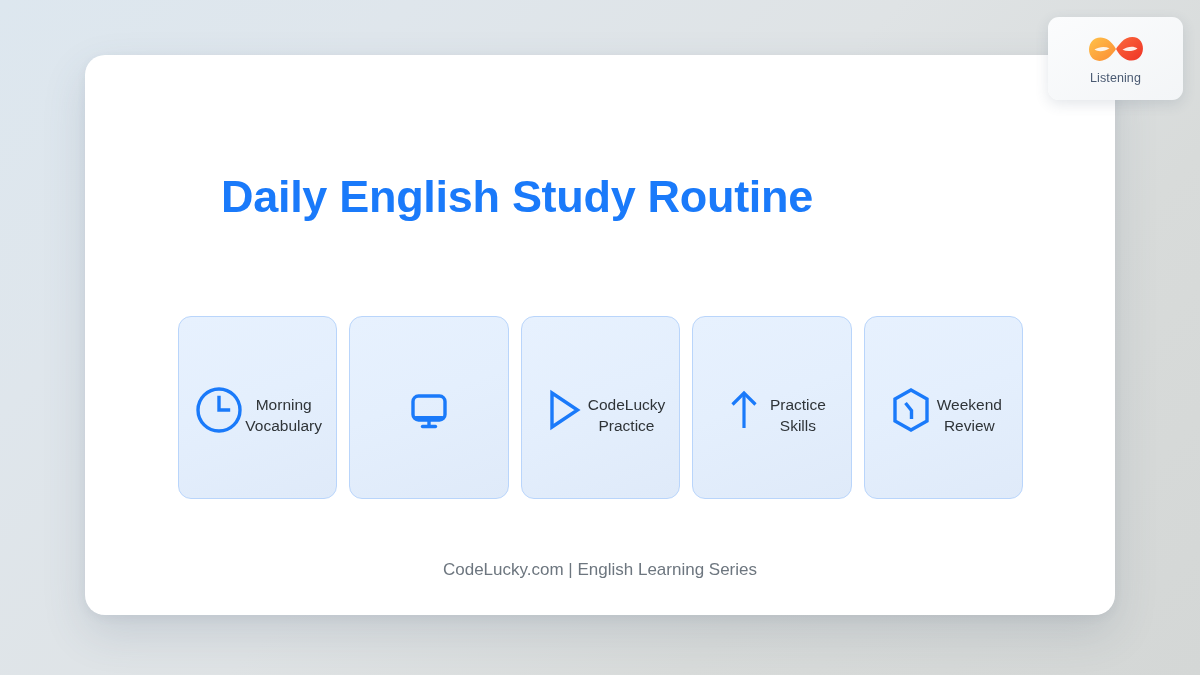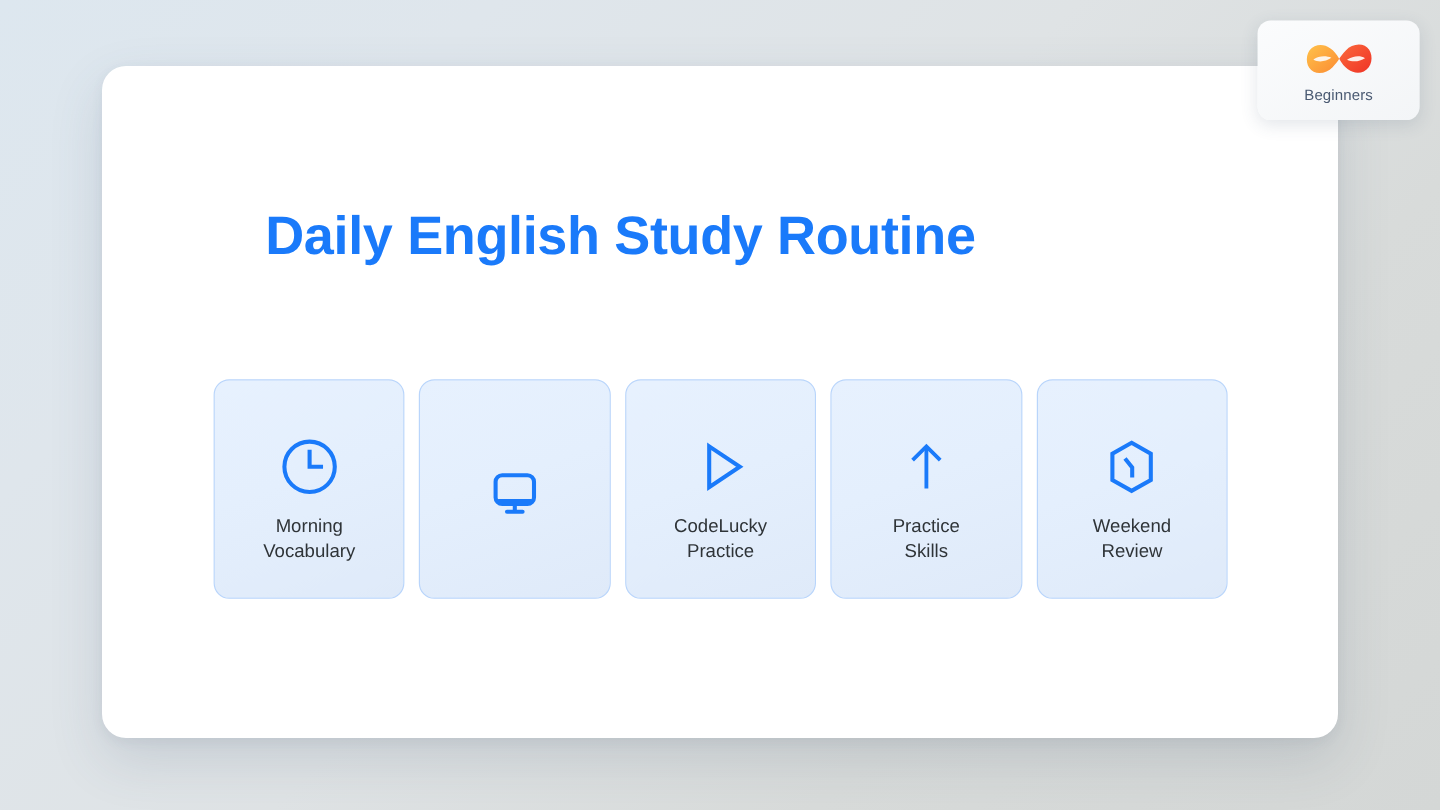--- a/index.html
+++ b/index.html
@@ -75,21 +75,21 @@
     gap: 12px;
   }
   .step-card {
     width: 165px;
     height: 183px;
     box-sizing: border-box;
     background: linear-gradient(160deg, #e7f1fe 0%, #e4effd 45%, #dfeaf9 100%);
     border: 1px solid #b9d5fb;
     border-radius: 13px;
     display: flex;
-    flex-direction: column;
+    flex-direction: row;
     align-items: center;
     justify-content: center;
     padding-top: 16px;
   }
   .card-icon {
     height: 56px;
     display: flex;
     align-items: center;
     justify-content: center;
     margin-bottom: 12px;
@@ -203,20 +203,21 @@
             <path d="M26 6 L42 15 V37 L26 46 L10 37 V15 Z" stroke="#1a7afa" stroke-width="3.4" stroke-linejoin="miter" fill="none"></path>
             <path d="M20.5 19 L26.5 26.5 V35" stroke="#1a7afa" stroke-width="3.4" stroke-linecap="butt" stroke-linejoin="miter" fill="none"></path>
           </svg>
         </span>
         <span class="card-label">Weekend
 Review</span>
       </div>
 
     </div>
 
+    <div id="slide-footer">CodeLucky.com | English Learning Series</div>
 
   </div>
 
   <div id="brand-badge">
     <span id="brand-mark">
       <svg width="62" height="30" viewBox="0 0 62 30" fill="none">
         <defs>
           <linearGradient id="lgLeft" x1="0" y1="0" x2="1" y2="1">
             <stop offset="0%" stop-color="#ffc24a"></stop>
             <stop offset="100%" stop-color="#fb8b33"></stop>
@@ -229,16 +230,16 @@
 
         <path d="M31 15 C25.5 4.5 17 1.5 10.5 4.5 C3.5 7.8 2.5 17 6 22.5 C10 28.8 20 28 25.5 22 C28 19.2 29.8 17.2 31 15 Z" fill="url(#lgLeft)"></path>
 
         <path d="M9.5 15.5 C14 12.5 20 12.2 24.5 14.2 C19.5 17.5 13.5 18.2 9.5 15.5 Z" fill="#fdf4ea"></path>
 
         <path d="M31 15 C36.5 25.5 45 28.5 51.5 25.5 C58.5 22.2 59.5 13 56 7.5 C52 1.2 42 2 36.5 8 C34 10.8 32.2 12.8 31 15 Z" fill="url(#lgRight)"></path>
 
         <path d="M52.5 14.5 C48 17.5 42 17.8 37.5 15.8 C42.5 12.5 48.5 11.8 52.5 14.5 Z" fill="#fdeee9"></path>
       </svg>
     </span>
-    <span id="brand-name">Beginners</span>
+    <span id="brand-name">Listening</span>
   </div>
 
 </div>
 
 </body></html>

